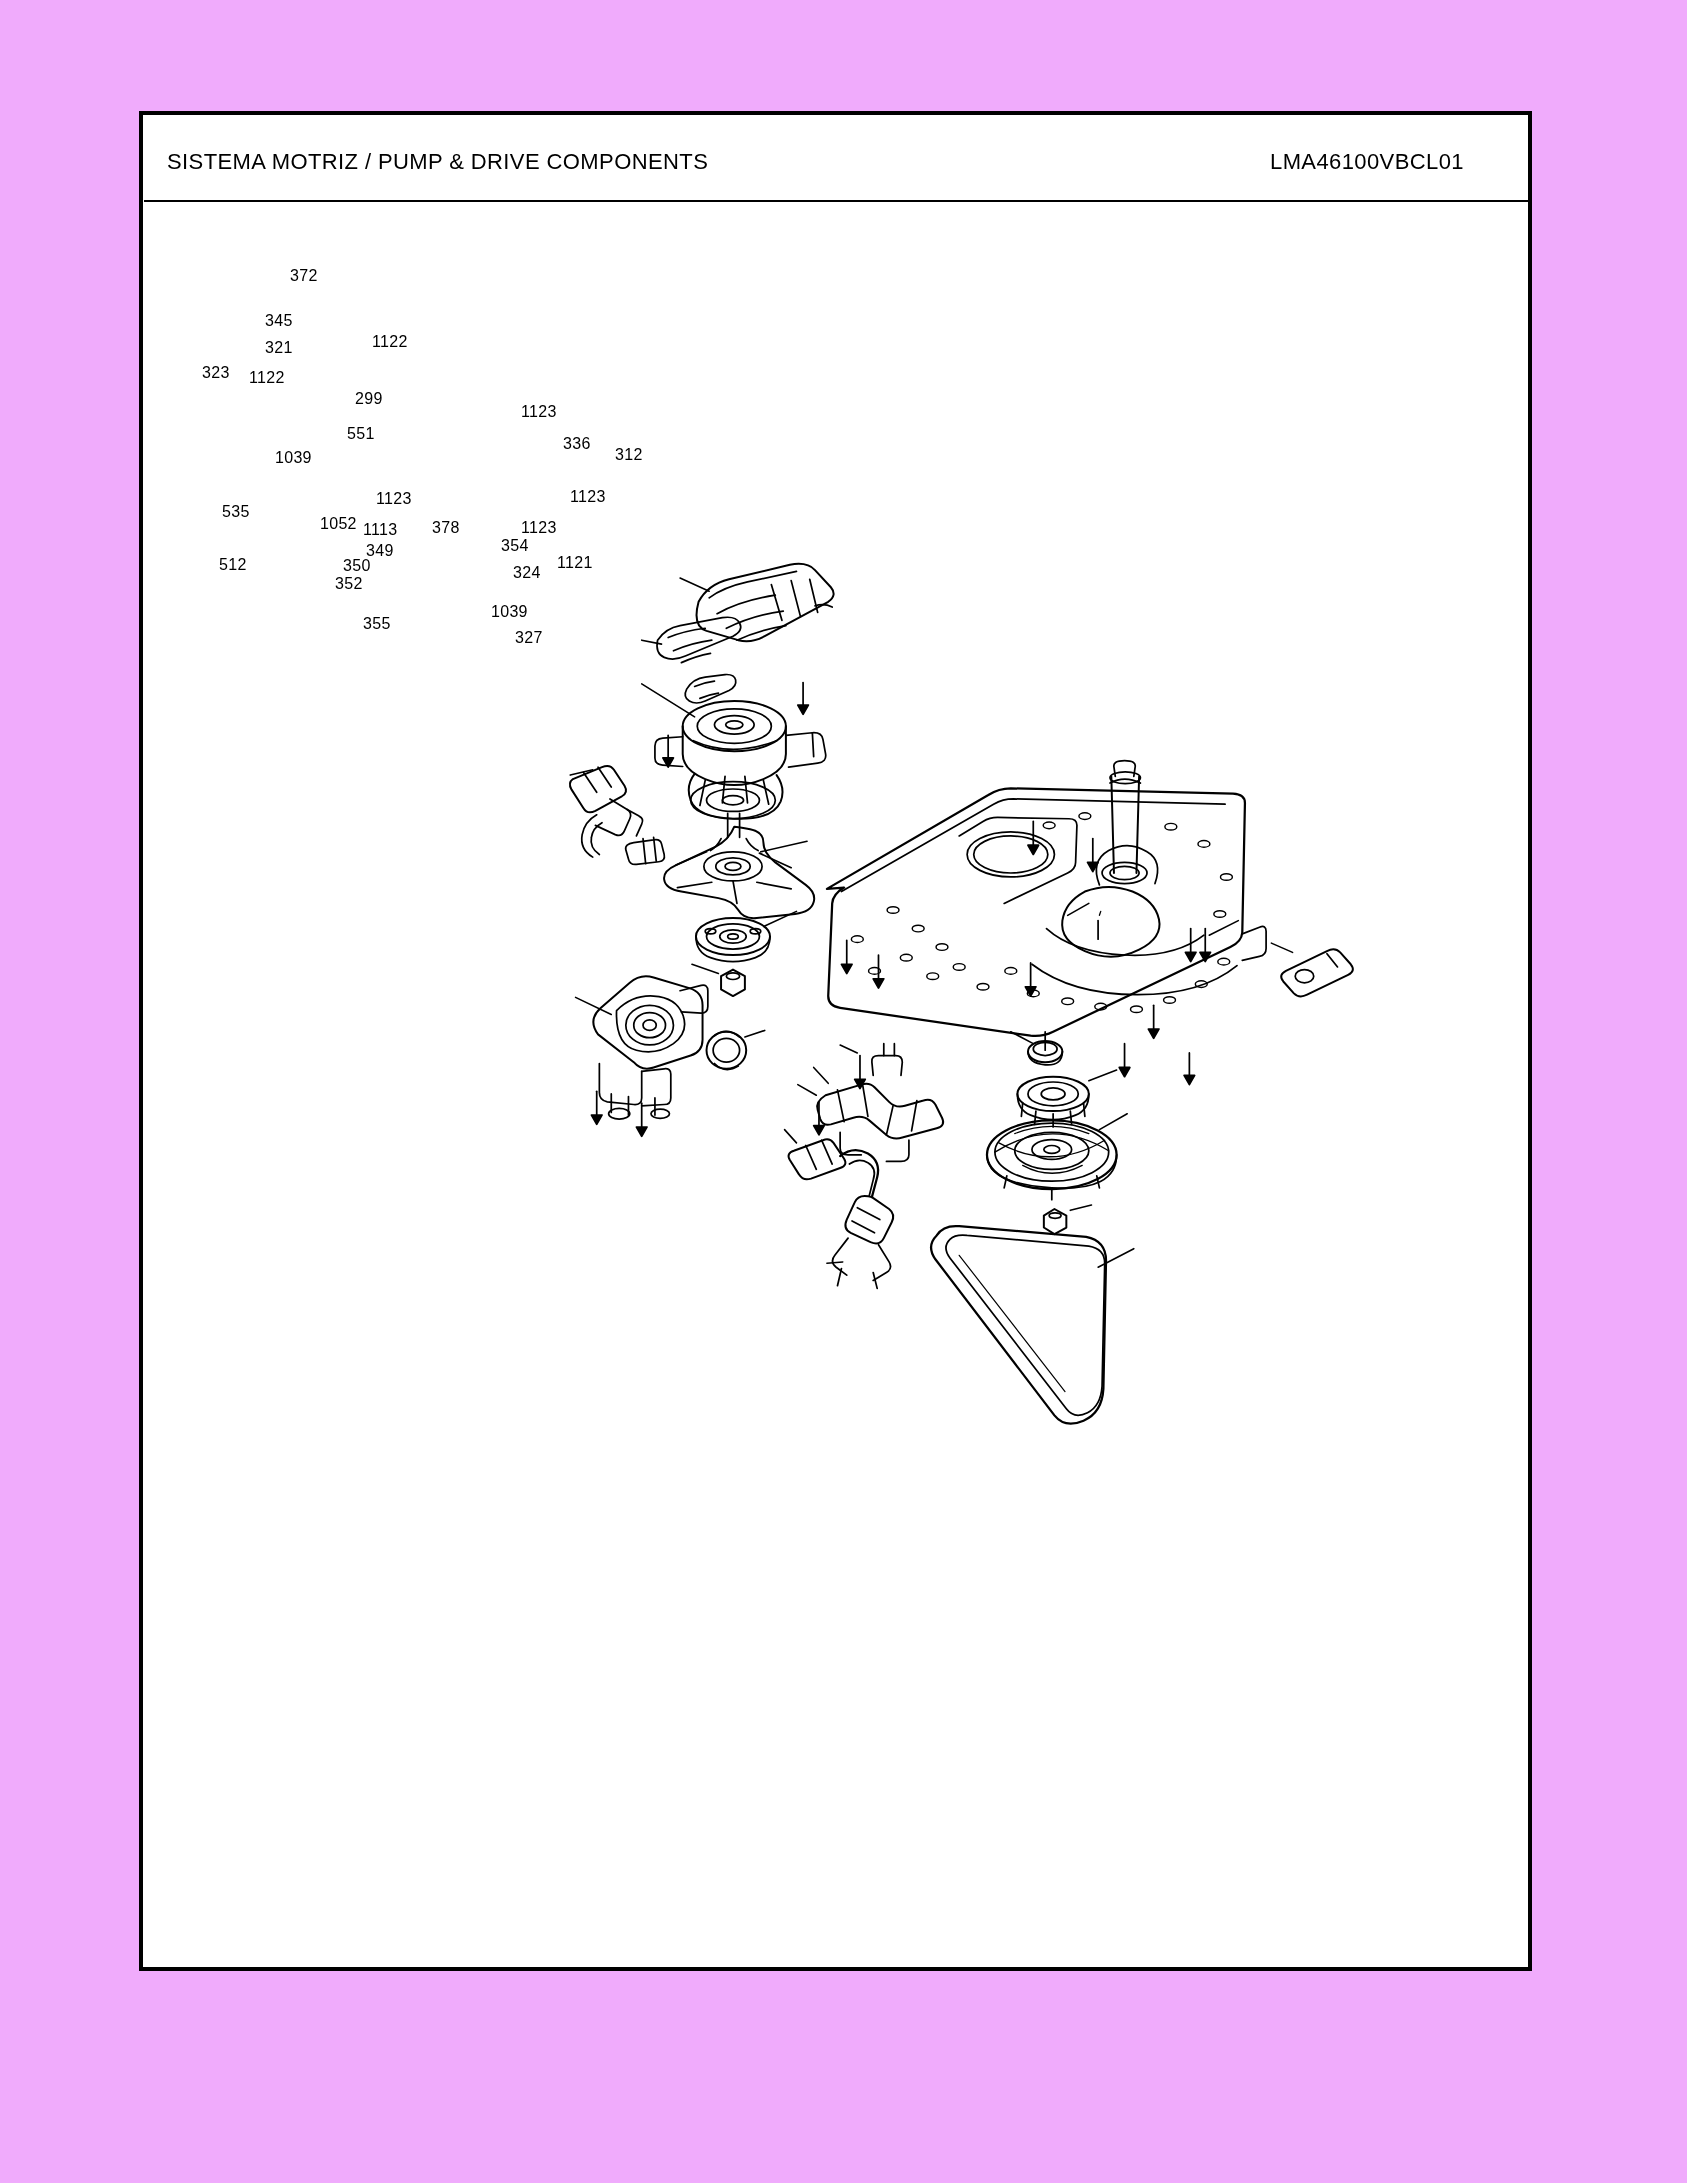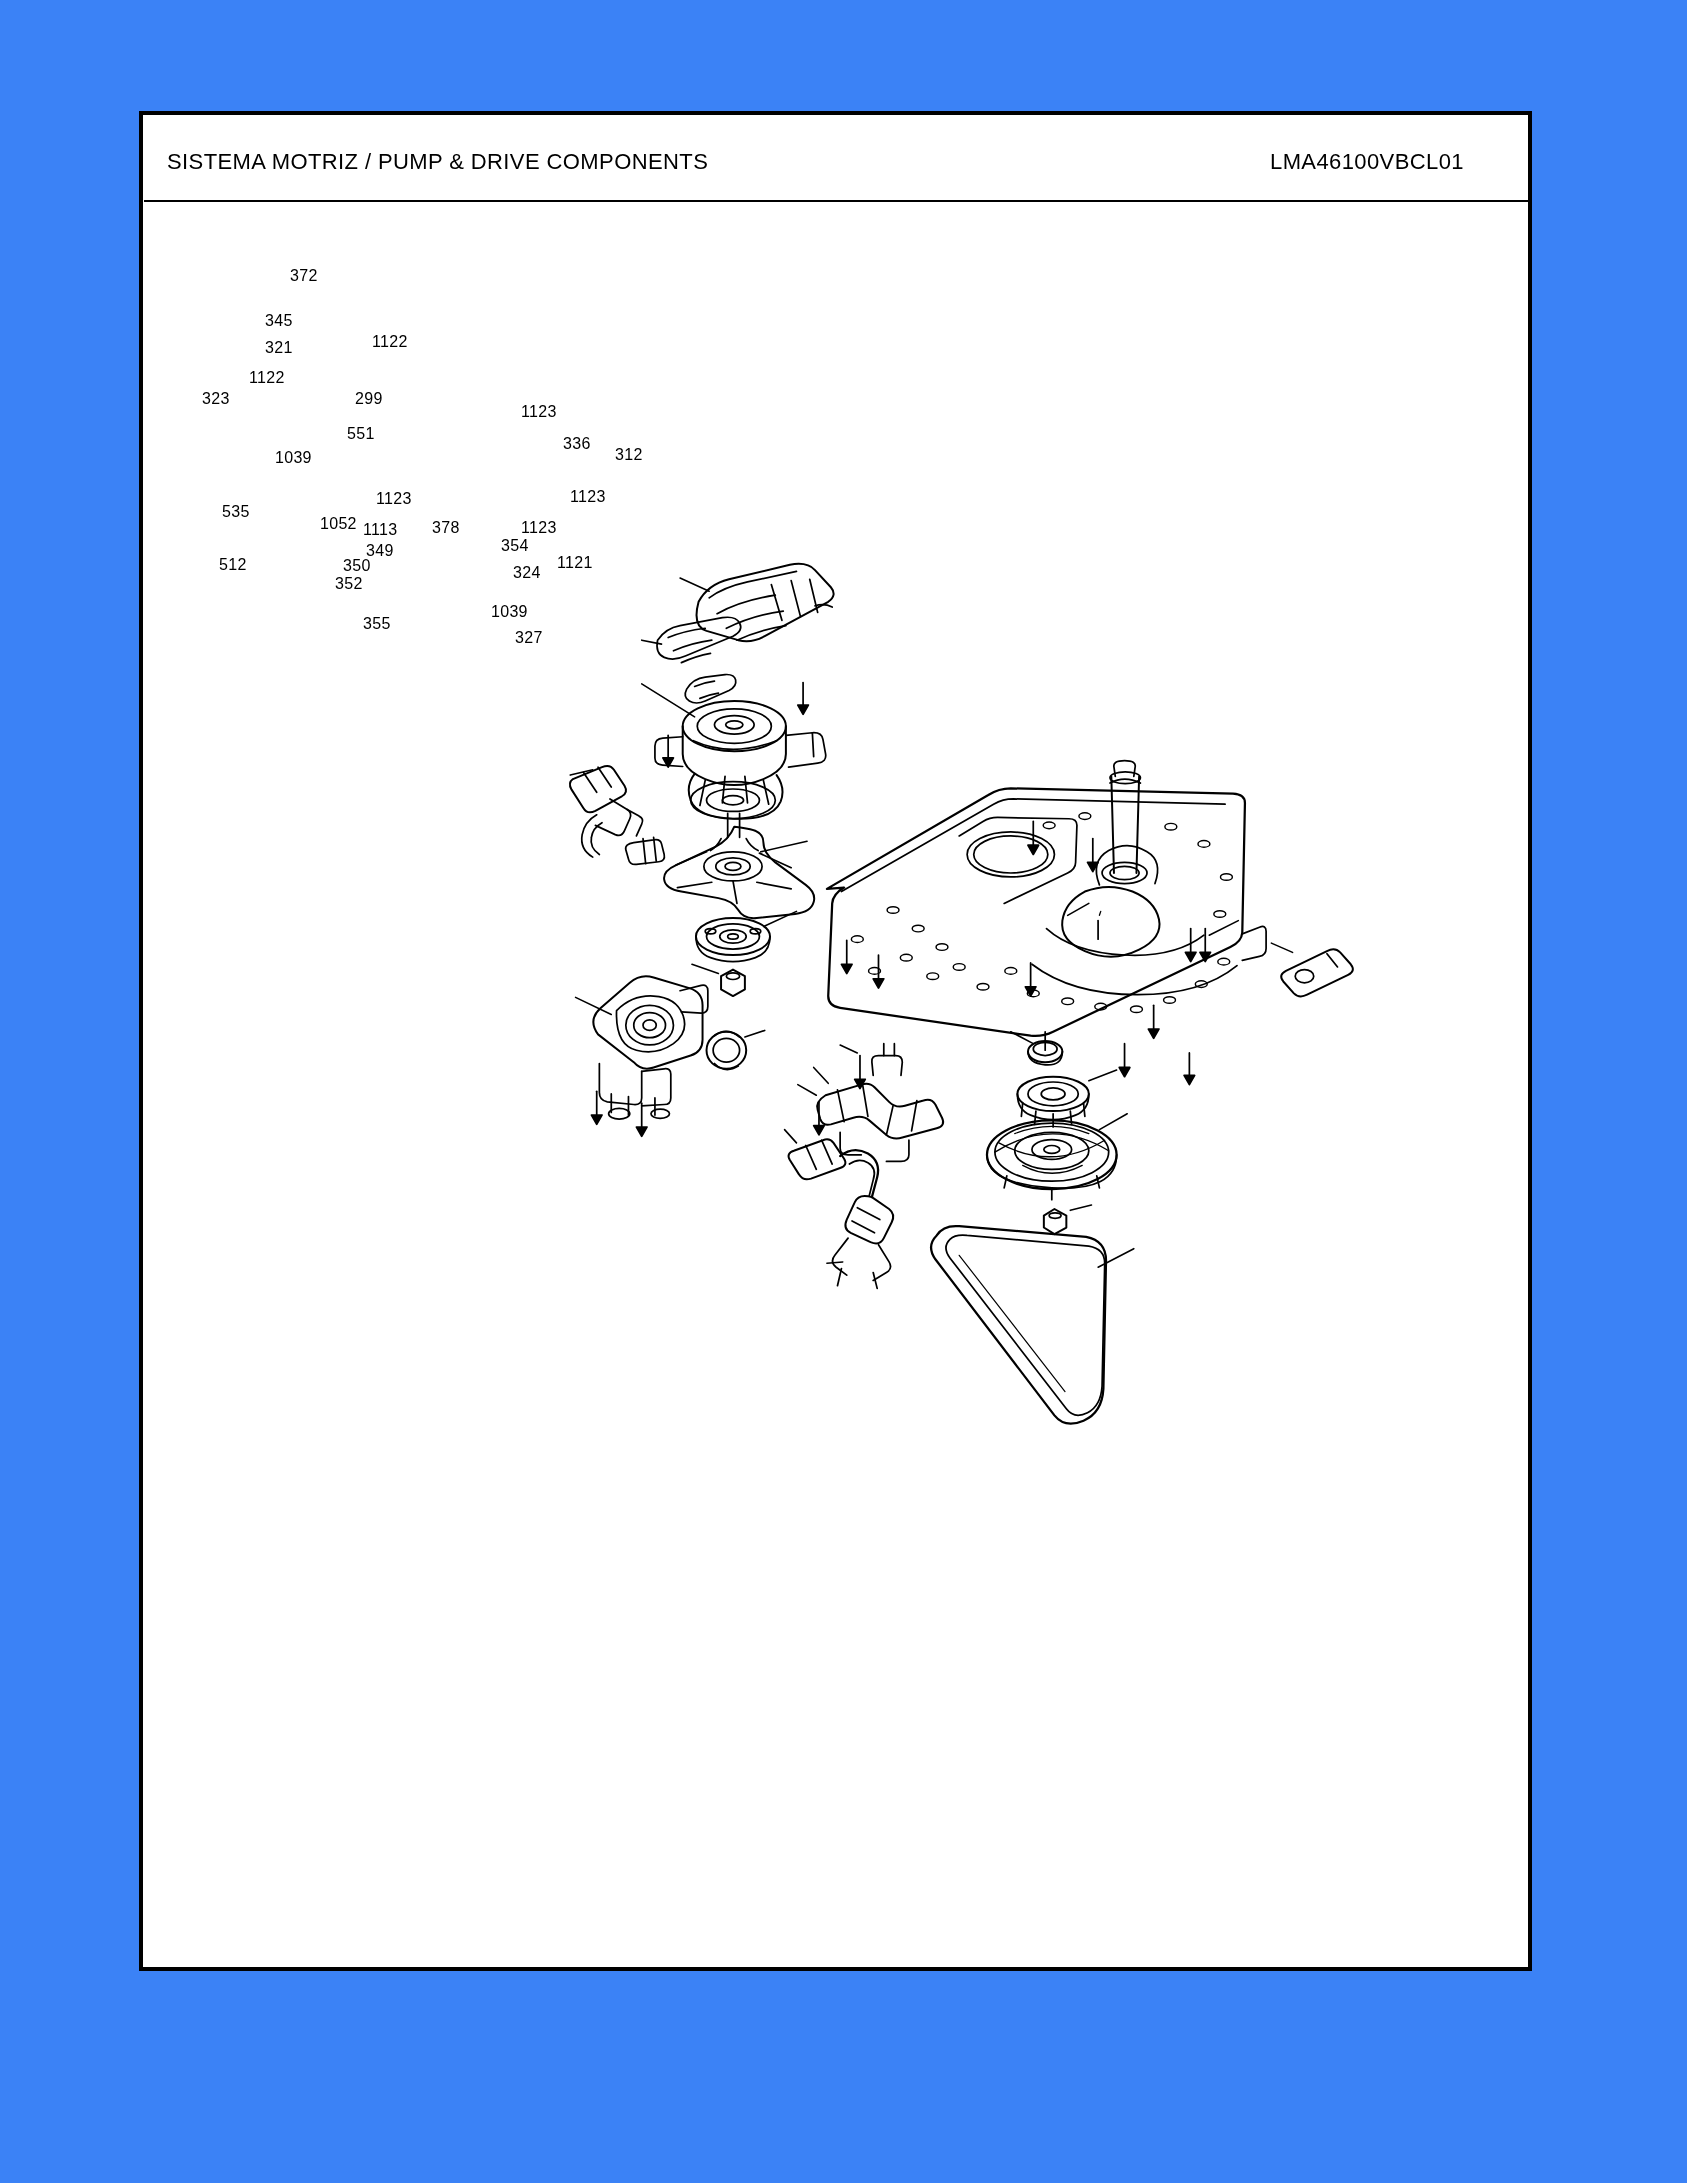--- a/index.html
+++ b/index.html
@@ -10,21 +10,21 @@
   body {
     width: 1687px;
     height: 2183px;
     font-family: "Liberation Sans", sans-serif;
     -webkit-font-smoothing: antialiased;
   }
   #page {
     position: relative;
     width: 1687px;
     height: 2183px;
-    background: #3b82f6;
+    background: #f0abfc;
     overflow: hidden;
   }
   
   #sheet-border {
     position: absolute;
     left: 139px;
     top: 111px;
     width: 1393px;
     height: 1860px;
     border: 4.6px solid #000000;
@@ -407,21 +407,21 @@
 
       </g>
     </svg>
   </div>
 
   <div class="callout" style="left:290px;  top:267px;">372</div>
   <div class="callout" style="left:265px;  top:312px;">345</div>
   <div class="callout" style="left:265px;  top:339px;">321</div>
   <div class="callout" style="left:372px;  top:333px;">1122</div>
   <div class="callout" style="left:249px;  top:369px;">1122</div>
-  <div class="callout" style="left:202px;  top:390px;">323</div>
+  <div class="callout" style="left:202px;  top:364px;">323</div>
   <div class="callout" style="left:355px;  top:390px;">299</div>
   <div class="callout" style="left:347px;  top:425px;">551</div>
   <div class="callout" style="left:275px;  top:449px;">1039</div>
   <div class="callout" style="left:521px;  top:403px;">1123</div>
   <div class="callout" style="left:563px;  top:435px;">336</div>
   <div class="callout" style="left:615px;  top:446px;">312</div>
   <div class="callout" style="left:570px; top:488px;">1123</div>
   <div class="callout" style="left:376px; top:490px;">1123</div>
   <div class="callout" style="left:521px; top:519px;">1123</div>
   <div class="callout" style="left:222px;  top:503px;">535</div>

